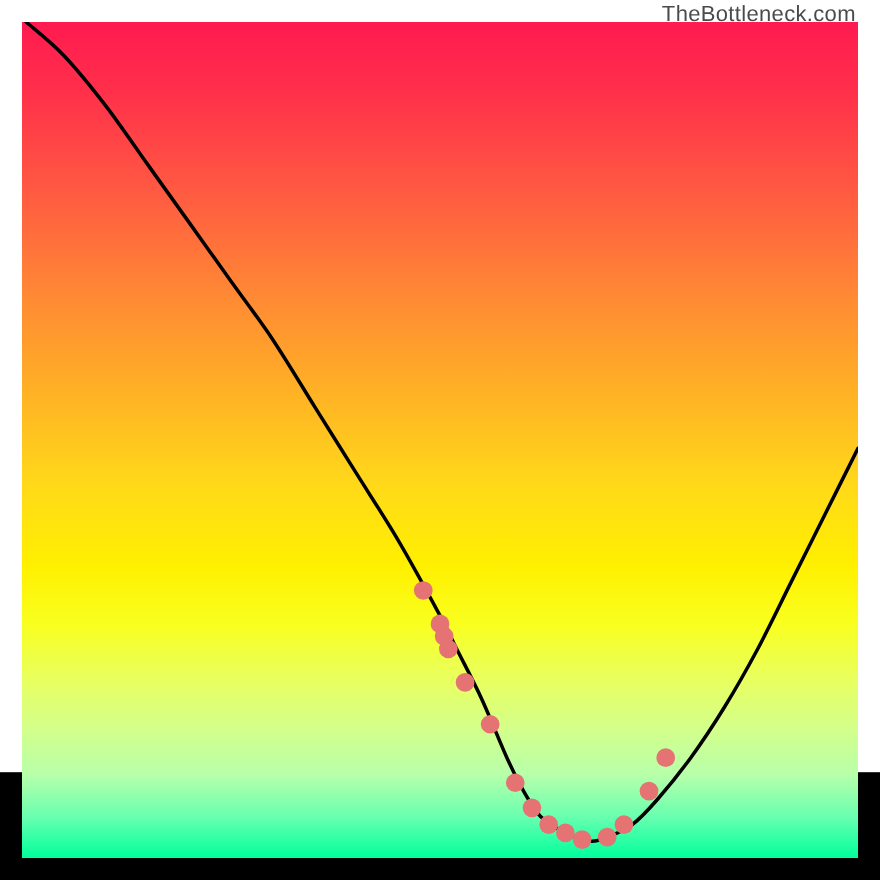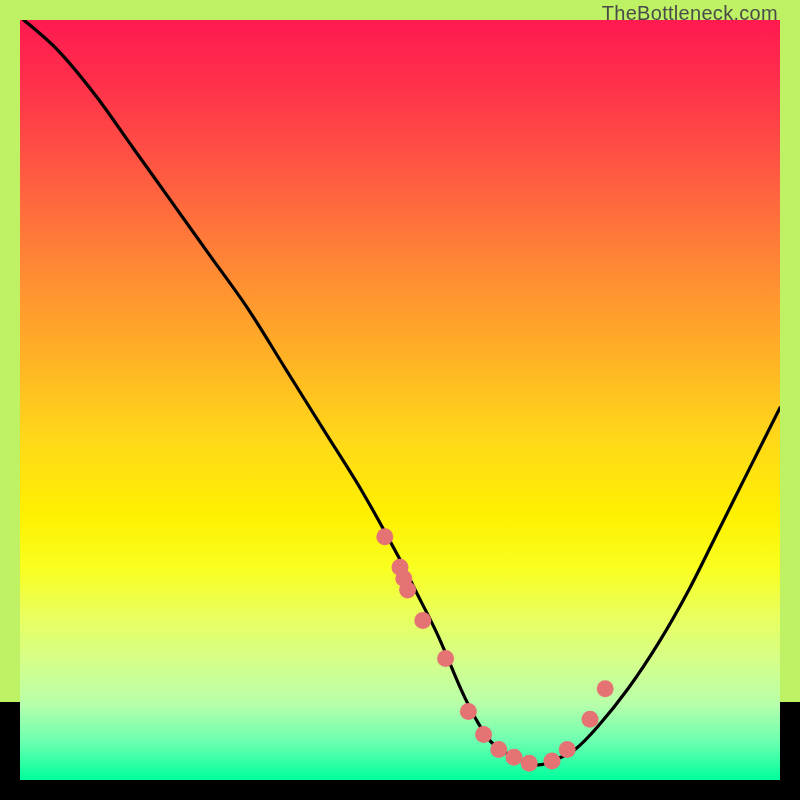--- a/index.html
+++ b/index.html
@@ -7,21 +7,21 @@
     padding: 0;
     width: 800px;
     height: 800px;
     background: #000;
     font-family: Arial, Helvetica, sans-serif;
   }
   .container {
     position: relative;
     width: 800px;
     height: 702px;
-    background: #bef264;
+    background: #ffffff;
   }
   .plot-area {
     position: absolute;
     left: 20px;
     top: 20px;
     width: 760px;
     height: 760px;
     overflow: hidden;
   }
   .gradient-bg {

